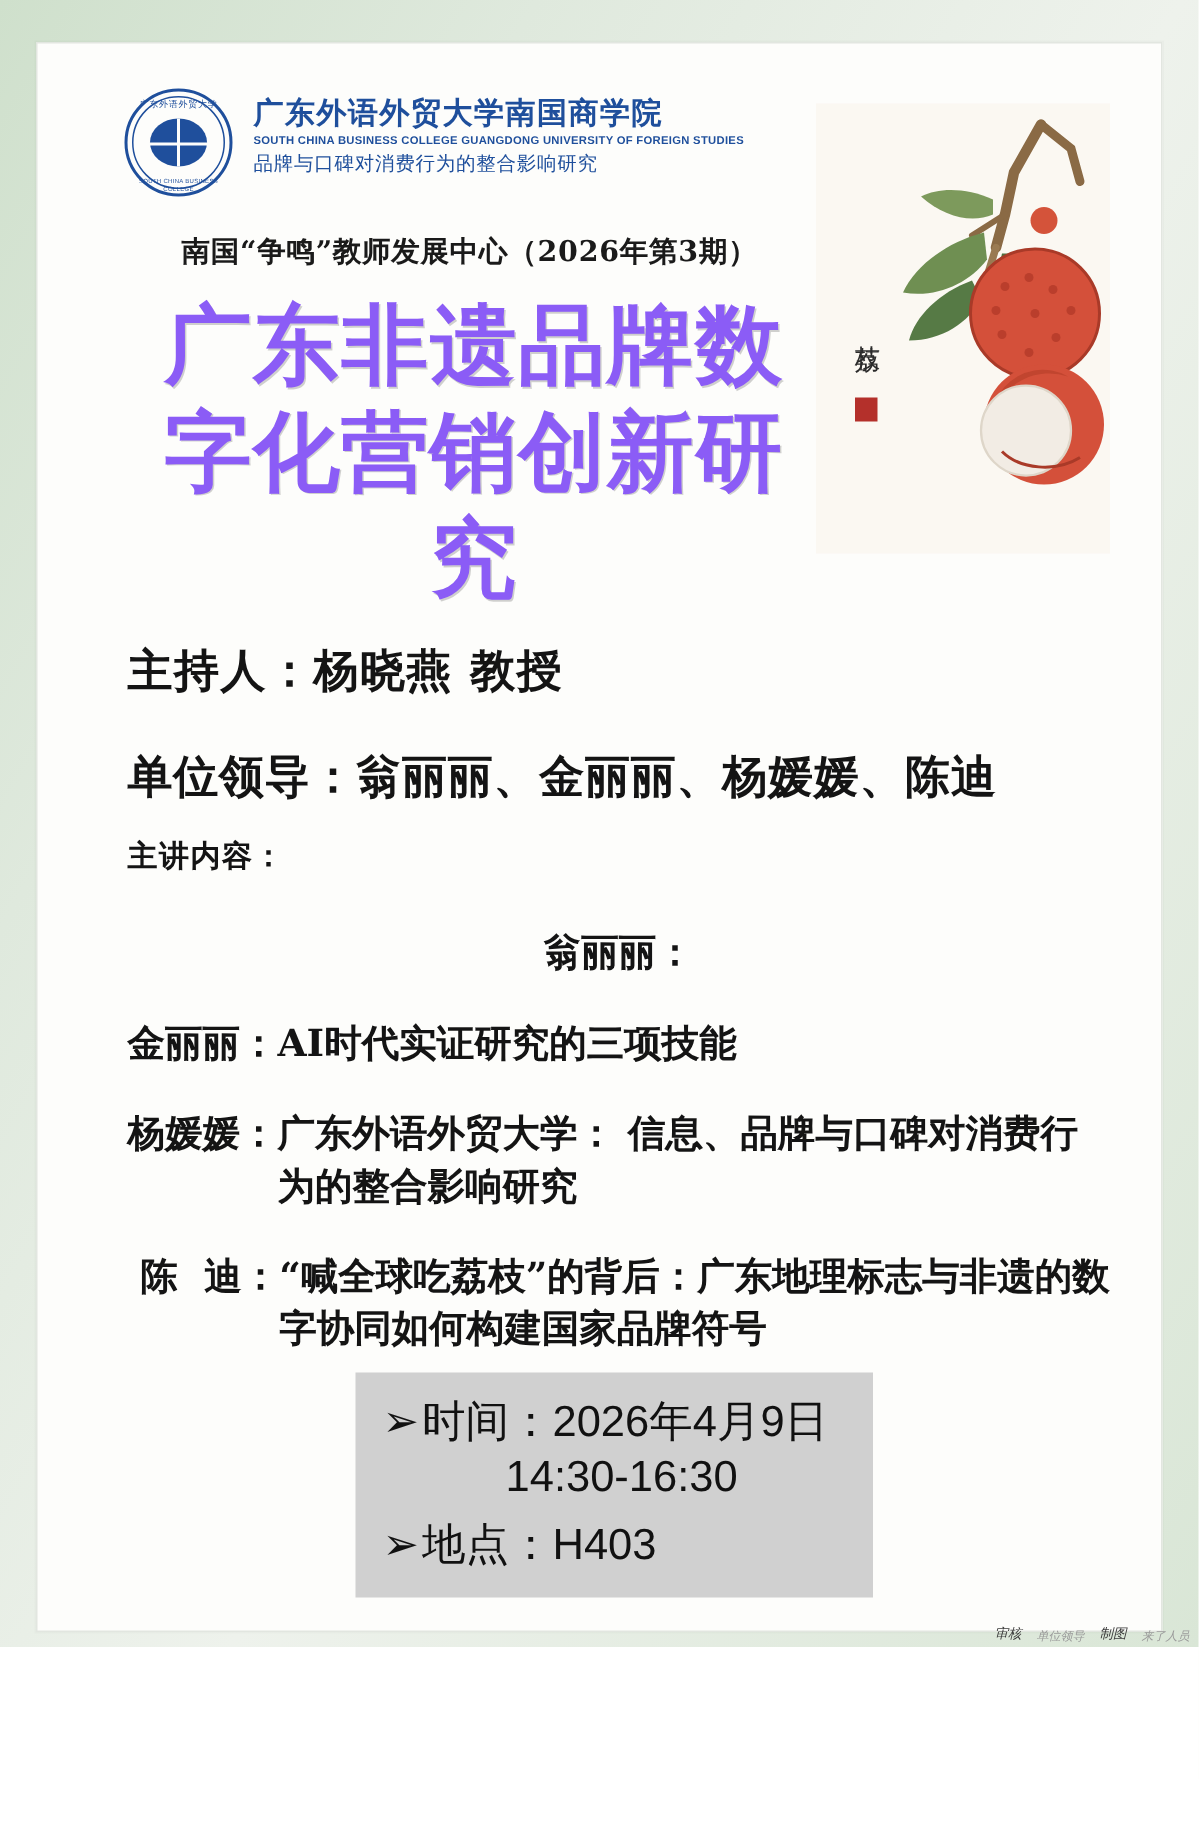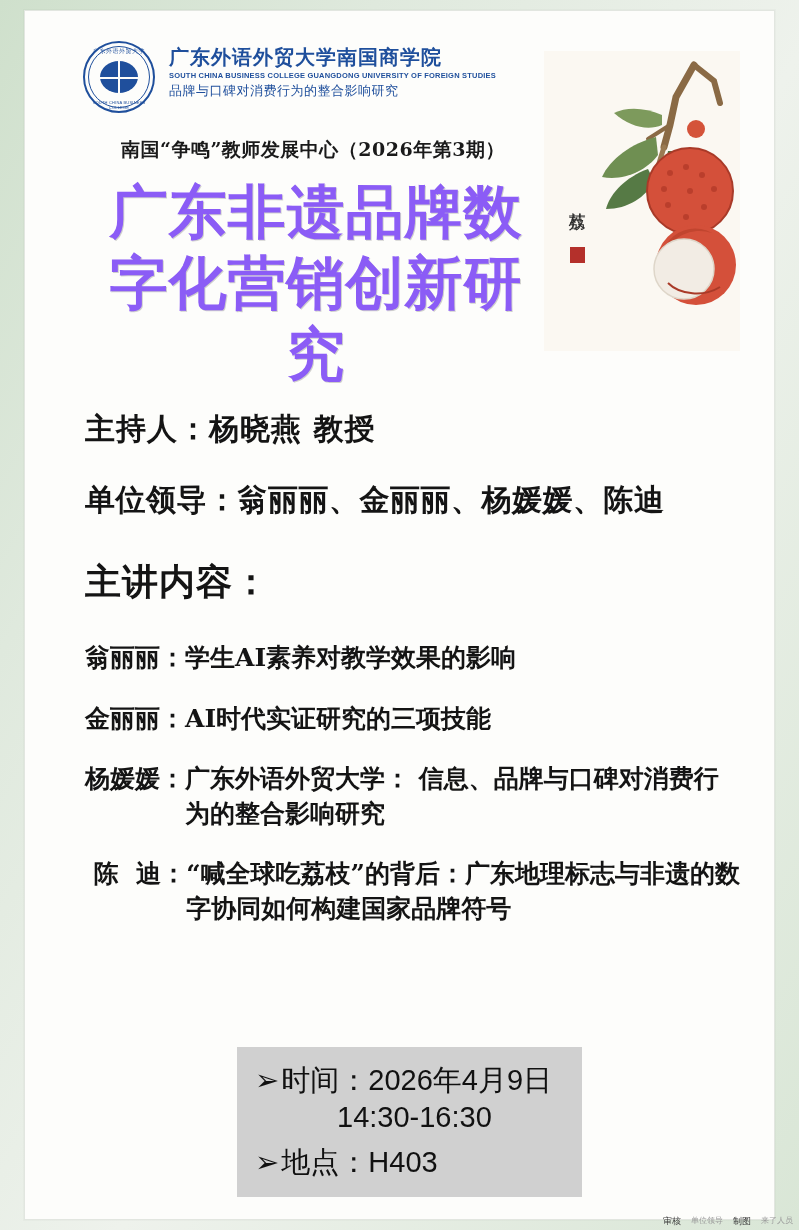--- a/index.html
+++ b/index.html
@@ -10,24 +10,24 @@
     width: 799px;
     height: 1230px;
     font-family: "Liberation Sans", sans-serif;
     background: #ffffff;
     overflow: hidden;
   }
 
   .poster {
     position: relative;
     width: 799px;
-    height: 1230px;
+    height: 1098px;
     box-sizing: border-box;
     background: linear-gradient(120deg, #cfe0cc 0%, #dfe9dd 25%, #eef2ec 55%, #d9e6d6 100%);
-    padding: 10px 24px 10px 24px;
+    padding: 28px 24px 10px 24px;
   }
 
   .inner-frame {
     position: relative;
     width: 100%;
     height: 100%;
     box-sizing: border-box;
     background: #fdfdfb;
     border: 1px solid #e2e6e0;
     box-shadow: 0 0 0 1px rgba(0,0,0,0.02);
@@ -206,25 +206,25 @@
     margin-top: 30px;
     padding-left: 26px;
     font-family: "DejaVu Serif", "Liberation Serif", serif;
     font-weight: bold;
     font-size: 30px;
     color: #141414;
     letter-spacing: 0.5px;
   }
 
   .content-label {
-    margin-top: 37px;
+    margin-top: 18px;
     padding-left: 26px;
     font-family: "DejaVu Serif", "Liberation Serif", serif;
     font-weight: bold;
-    font-size: 36px;
+    font-size: 20px;
     color: #141414;
     letter-spacing: 1px;
   }
 
   .talks {
     margin-top: 34px;
     padding-left: 26px;
   }
   .talk {
     display: flex;
@@ -276,24 +276,25 @@
     margin-top: 6px;
   }
 
   
   .footer-wm {
     position: absolute;
     right: 6px;
     bottom: 2px;
     display: flex;
     gap: 10px;
-    align-items: flex-start;
+    align-items: flex-end;
     font-size: 9px;
     color: #5a5a5a;
     font-family: "Liberation Sans", sans-serif;
+    font-style: italic;
   }
   .footer-wm .faint {
     color: #9a9a9a;
     font-size: 8px;
   }
   .footer-wm .strong {
     color: #3a3a3a;
   }
 </style>
 </head>
@@ -363,21 +364,20 @@
 
     <div class="host">主持人：杨晓燕  教授</div>
 
     <div class="speakers">单位领导：翁丽丽、金丽丽、杨媛媛、陈迪</div>
 
     <div class="content-label">主讲内容：</div>
 
     <div class="talks">
       <div class="talk">
         <span class="who">翁丽丽：</span>
-        <span class="what">学生AI素养对教学效果的影响</span>
       </div>
       <div class="talk">
         <span class="who">金丽丽：</span>
         <span class="what">AI时代实证研究的三项技能</span>
       </div>
       <div class="talk">
         <span class="who">杨媛媛：</span>
         <span class="what">广东外语外贸大学： 信息、品牌与口碑对消费行为的整合影响研究</span>
       </div>
       <div class="talk">

